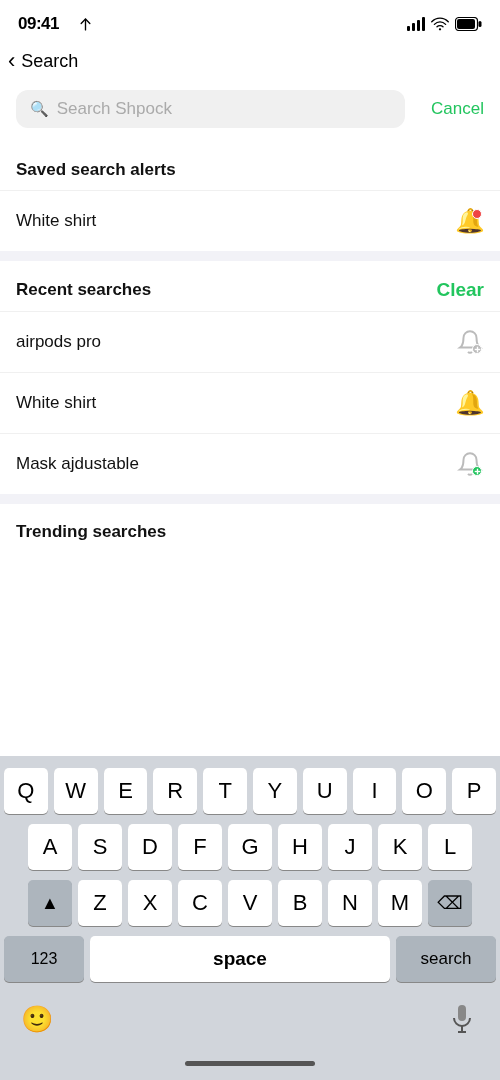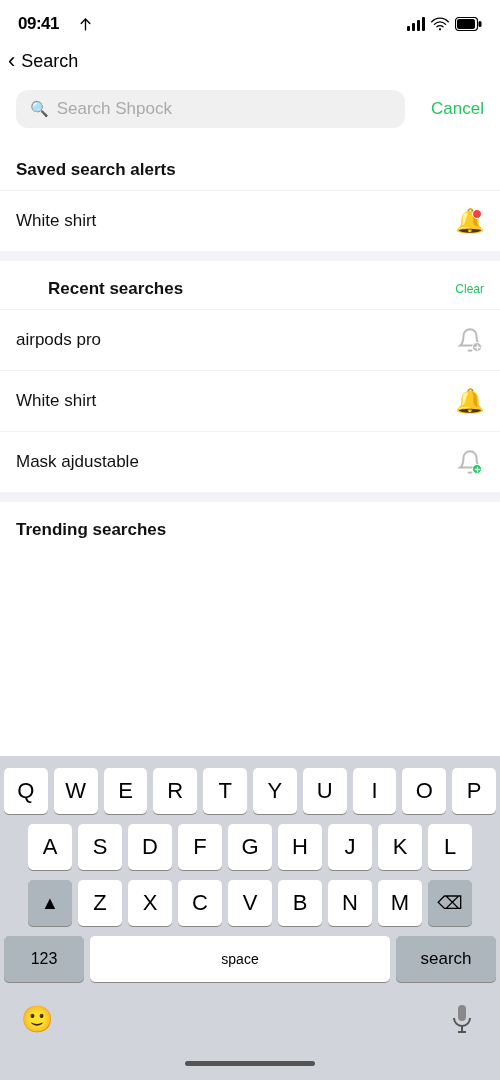--- a/index.html
+++ b/index.html
@@ -107,31 +107,30 @@
       background: #fff;
     }
     .section-header {
       padding: 18px 20px 10px 16px;
     }
     .section-header-row {
       display: flex;
       justify-content: space-between;
       align-items: center;
       padding: 18px 16px 10px 16px;
-      margin-left: 32px;
     }
     .section-title {
       font-size: 17px;
       font-weight: 700;
       color: #111;
     }
     .clear-btn {
       color: #22c55e;
-      font-size: 12px;
-      font-weight: 400;
+      font-size: 19px;
+      font-weight: 700;
       cursor: pointer;
     }
 
     
     .list-item {
       display: flex;
       align-items: center;
       justify-content: space-between;
       padding: 16px 16px;
       border-top: 1px solid #f0f0f0;
@@ -213,22 +212,22 @@
       max-width: 44px;
     }
     .key-wide {
       max-width: none;
       flex: 0 0 80px;
       font-size: 16px;
     }
     .key-space {
       max-width: none;
       flex: 1;
-      font-size: 14px;
-      font-weight: 400;
+      font-size: 19px;
+      font-weight: 700;
     }
     .key-search {
       max-width: none;
       flex: 0 0 100px;
       font-size: 17px;
       background: #adb5bd;
       color: #000;
     }
     .key-emoji {
       background: none;

